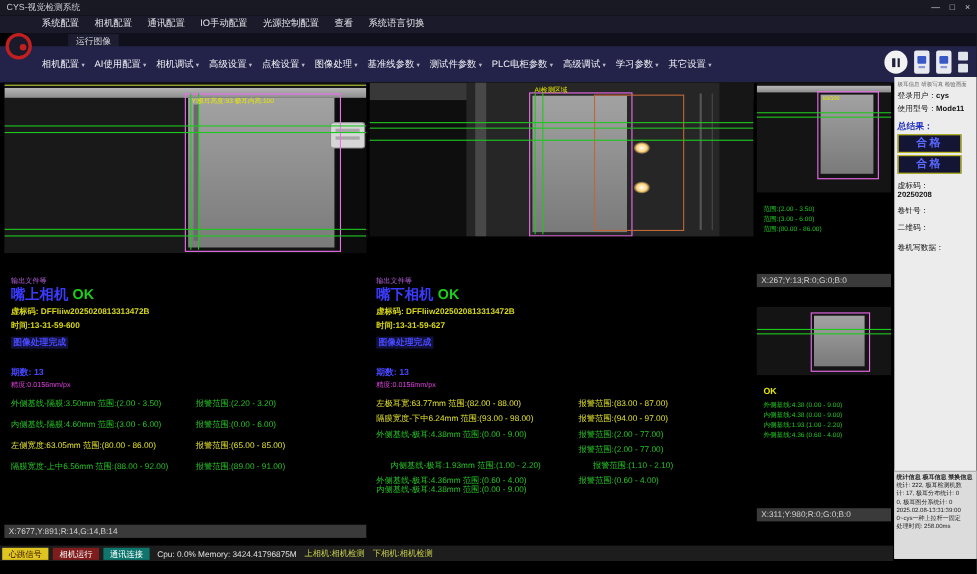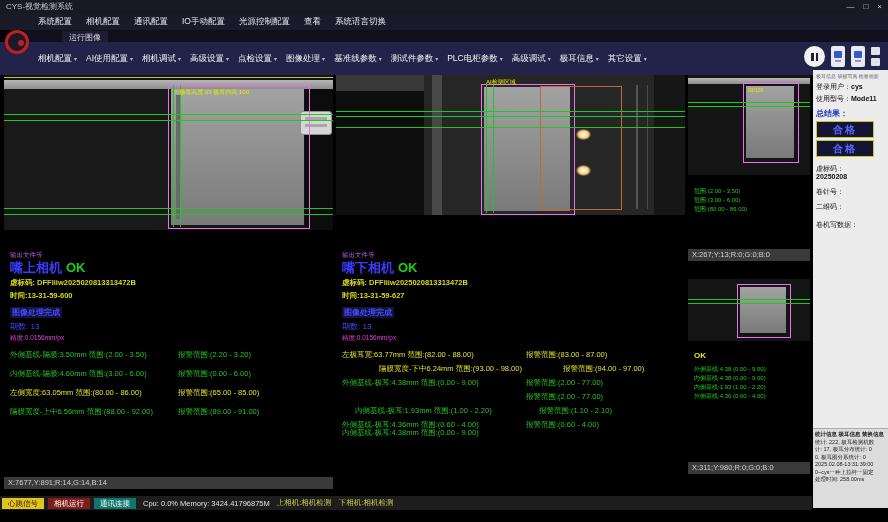--- a/index.html
+++ b/index.html
@@ -62,21 +62,21 @@
   .coordbar{position:absolute;bottom:16px;left:0;right:0;height:12px;background:#3a3a3a;
        color:#d2d2d2;font-size:7.5px;line-height:12px;padding-left:4px;}
 
   .results{position:absolute;left:6px;right:4px;top:176px;}
   .t-sub{color:#b060d8;font-size:6.5px;}
   .t-title{font-size:13px;font-weight:bold;color:#3b3bff;line-height:15px;}
   .t-title .ok{color:#18d018;margin-left:4px;}
   .t-yellow{color:#d8d818;font-size:7.5px;font-weight:bold;margin-top:3px;}
   .t-status{color:#4848ff;background:#12123a;display:inline-block;font-size:8px;
        font-weight:bold;margin-top:4px;padding:0 2px;}
-  .t-period{color:#4848ff;font-size:8px;font-weight:normal;margin-top:2px;}
+  .t-period{color:#4848ff;font-size:8px;font-weight:bold;margin-top:14px;}
   .t-note{color:#e040e0;font-size:6.5px;margin-top:2px;}
   .rows{margin-top:7px;}
   .mrow{display:flex;font-size:7.5px;align-items:flex-start;}
   .left-view .mrow{height:19px;}
   .left-view .mrow span:first-child{width:168px;flex:none;}
   .mid-view .mrow{height:14px;}
   .mid-view .mrow span:first-child{width:184px;flex:none;}
 
   
   .small-view{position:absolute;left:688px;width:122px;background:#000;}
@@ -184,21 +184,21 @@
           <span>PLC电柜参数</span>
           <span class="caret">▾</span>
         </span>
 
         <span class="tool-item">
           <span>高级调试</span>
           <span class="caret">▾</span>
         </span>
 
         <span class="tool-item">
-          <span>极耳信息</span>
+          <span>学习参数</span>
           <span class="caret">▾</span>
         </span>
 
         <span class="tool-item">
           <span>其它设置</span>
           <span class="caret">▾</span>
         </span>
       </div>
     <div class="tool-actions">
       <div class="pause-btn">
@@ -305,21 +305,21 @@
       <div class="t-period">期数: 13</div>
       <div class="t-note">精度:0.0156mm/px</div>
       <div class="rows">
 
           <div class="mrow">
             <span style="color: rgb(226, 226, 46);">左极耳宽:63.77mm 范围:(82.00 - 88.00)</span>
             <span style="color: rgb(226, 226, 46);">报警范围:(83.00 - 87.00)</span>
           </div>
 
           <div class="mrow">
-            <span style="color: rgb(226, 226, 46); margin-left: 37px;">隔膜宽度-下中6.24mm 范围:(93.00 - 98.00)</span>
+            <span style="color: rgb(226, 226, 46);">隔膜宽度-下中6.24mm 范围:(93.00 - 98.00)</span>
             <span style="color: rgb(226, 226, 46);">报警范围:(94.00 - 97.00)</span>
           </div>
 
           <div class="mrow">
             <span style="color: rgb(39, 195, 39);">外侧基线-极耳:4.38mm 范围:(0.00 - 9.00)</span>
             <span style="color: rgb(39, 195, 39);">报警范围:(2.00 - 77.00)</span>
           </div>
 
           <div class="mrow">
             <span style="color: rgb(39, 195, 39); margin-top: 36px;">内侧基线-极耳:4.38mm 范围:(0.00 - 9.00)</span>

